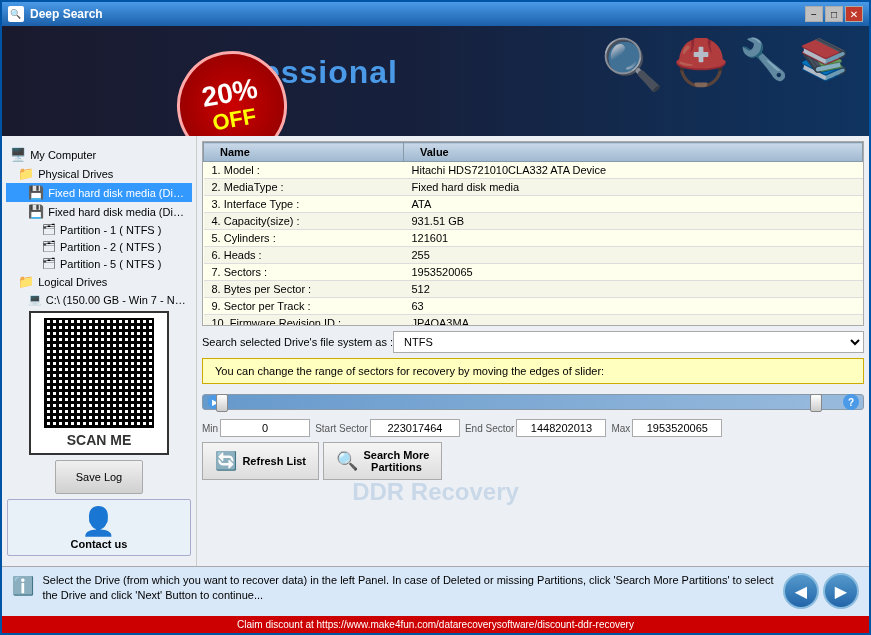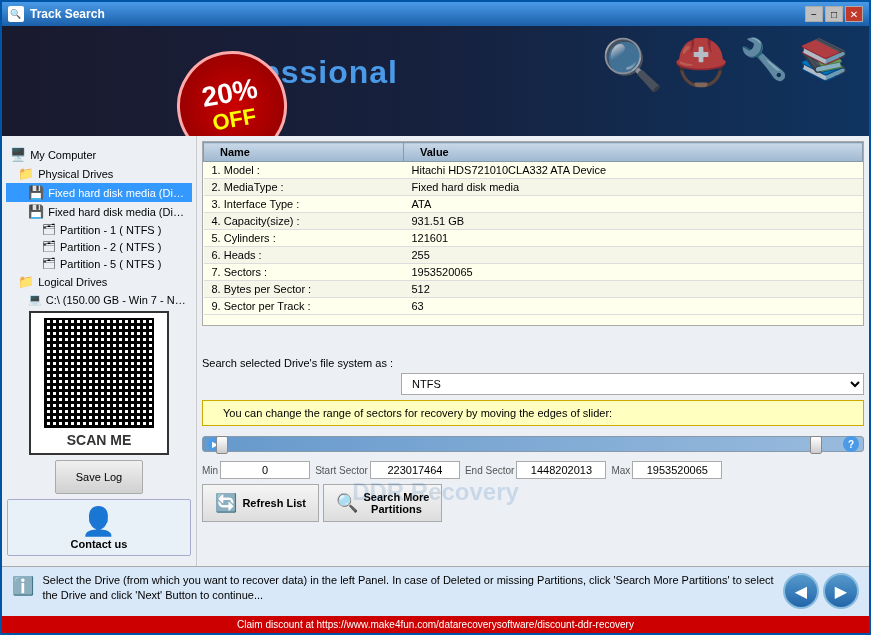--- a/index.html
+++ b/index.html
@@ -53,26 +53,26 @@
     
     .info-table-wrapper { flex: 1; overflow: hidden; border: 1px solid #aaa; background: #ffffee; }
     .info-table { width: 100%; border-collapse: collapse; font-size: 11px; }
     .info-table th { background: linear-gradient(to bottom, #c8d8e8, #a0b8d0); padding: 3px 16px; text-align: left; border: 1px solid #8899aa; position: sticky; top: 0; }
     .info-table td { padding: 2px 8px; border-bottom: 1px solid #ddd; }
     .info-table tr:nth-child(even) { background: #f5f5e8; }
     .col-name { width: 200px; }
     .col-value { }
 
     
-    .fs-row { display: flex; align-items: center; margin: 5px 0; gap: 8px; }
+    .fs-row { display: flex; align-items: center; margin: 5px 0; gap: 0; }
     .fs-label { font-size: 11px; white-space: nowrap; }
-    .fs-select { border: 1px solid #aaa; padding: 2px 6px; background: white; font-size: 11px; flex: 1; height: 22px; margin-top: 42px; }
-
-    
-    .sector-range-box { background: #ffffc0; border: 1px solid #ccaa00; padding: 6px 20px; font-size: 11px; margin-bottom: 5px; }
+    .fs-select { border: 1px solid #aaa; padding: 2px 6px; background: white; font-size: 11px; flex: 1; height: 22px; }
+
+    
+    .sector-range-box { background: #ffffc0; border: 1px solid #ccaa00; padding: 6px 12px; font-size: 11px; margin-bottom: 5px; }
     .slider-area { position: relative; margin: 5px 0; }
     .slider-track { height: 16px; background: linear-gradient(to right, #6699cc, #99bbdd); border: 1px solid #8899aa; border-radius: 3px; position: relative; display: flex; align-items: center; }
     .slider-handle { width: 12px; height: 18px; background: linear-gradient(to bottom, #ffffff, #cccccc); border: 1px solid #888; border-radius: 2px; position: absolute; cursor: pointer; top: -1px; }
     .slider-handle.left { left: 2%; }
     .slider-handle.right { left: 92%; }
     .slider-play { width: 14px; height: 14px; background: #4a9ae8; border-radius: 50%; display: flex; align-items: center; justify-content: center; position: absolute; left: 5px; cursor: pointer; color: white; font-size: 8px; }
     .slider-info-btn { position: absolute; right: 5px; width: 16px; height: 16px; background: #4a9ae8; border-radius: 50%; display: flex; align-items: center; justify-content: center; color: white; font-size: 10px; font-weight: bold; cursor: pointer; top: 0; }
     .sector-fields { display: flex; align-items: flex-end; gap: 5px; margin-top: 4px; }
     .sector-field { display: flex; flex-direction: row; align-items: center; gap: 2px; }
     .sector-field-label { font-size: 10px; color: #555; }
@@ -98,21 +98,21 @@
     .nav-arrows { display: flex; gap: 4px; align-items: center; flex-shrink: 0; }
     .nav-arrow { width: 36px; height: 36px; border-radius: 50%; background: linear-gradient(to bottom, #5599cc, #2266aa); display: flex; align-items: center; justify-content: center; color: white; font-size: 16px; cursor: pointer; border: 2px solid #88bbdd; }
   </style>
 </head>
 <body>
 
 <div class="window">
 
   <div class="titlebar">
     <div class="titlebar-icon">🔍</div>
-    <div class="titlebar-title">Track Search</div>
+    <div class="titlebar-title">Deep Search</div>
     <div class="titlebar-btns">
       <div class="titlebar-btn">−</div>
       <div class="titlebar-btn">□</div>
       <div class="titlebar-btn close">✕</div>
     </div>
   </div>
 
   <div class="header-banner">
     <div style="position:relative; z-index:2; margin-left:185px;">
       <div class="header-logo-text">
@@ -242,20 +242,24 @@
                 <td>1953520065</td>
               </tr>
               <tr>
                 <td>8. Bytes per Sector :</td>
                 <td>512</td>
               </tr>
               <tr>
                 <td>9. Sector per Track :</td>
                 <td>63</td>
               </tr>
+              <tr>
+                <td>10. Firmware Revision ID :</td>
+                <td>JP4OA3MA</td>
+              </tr>
             </tbody>
         </table>
       </div>
 
       <div class="fs-row">
         <span class="fs-label">Search selected Drive's file system as :</span>
         <select class="fs-select">
         <option value="NTFS">NTFS</option><option value="FAT32">FAT32</option><option value="FAT16">FAT16</option><option value="exFAT">exFAT</option></select>
       </div>
 

